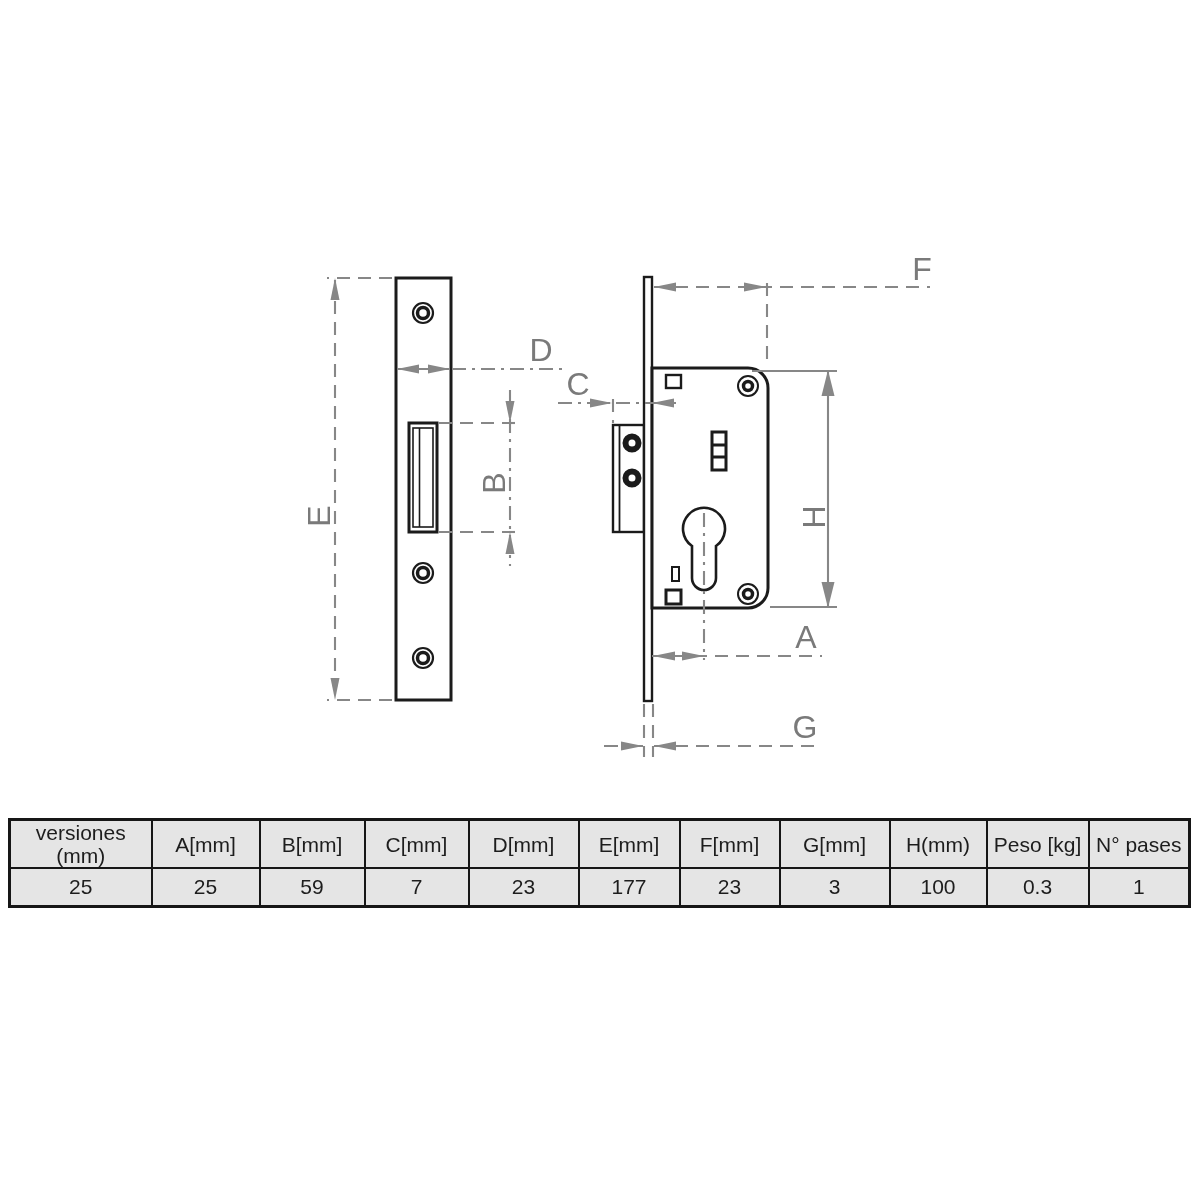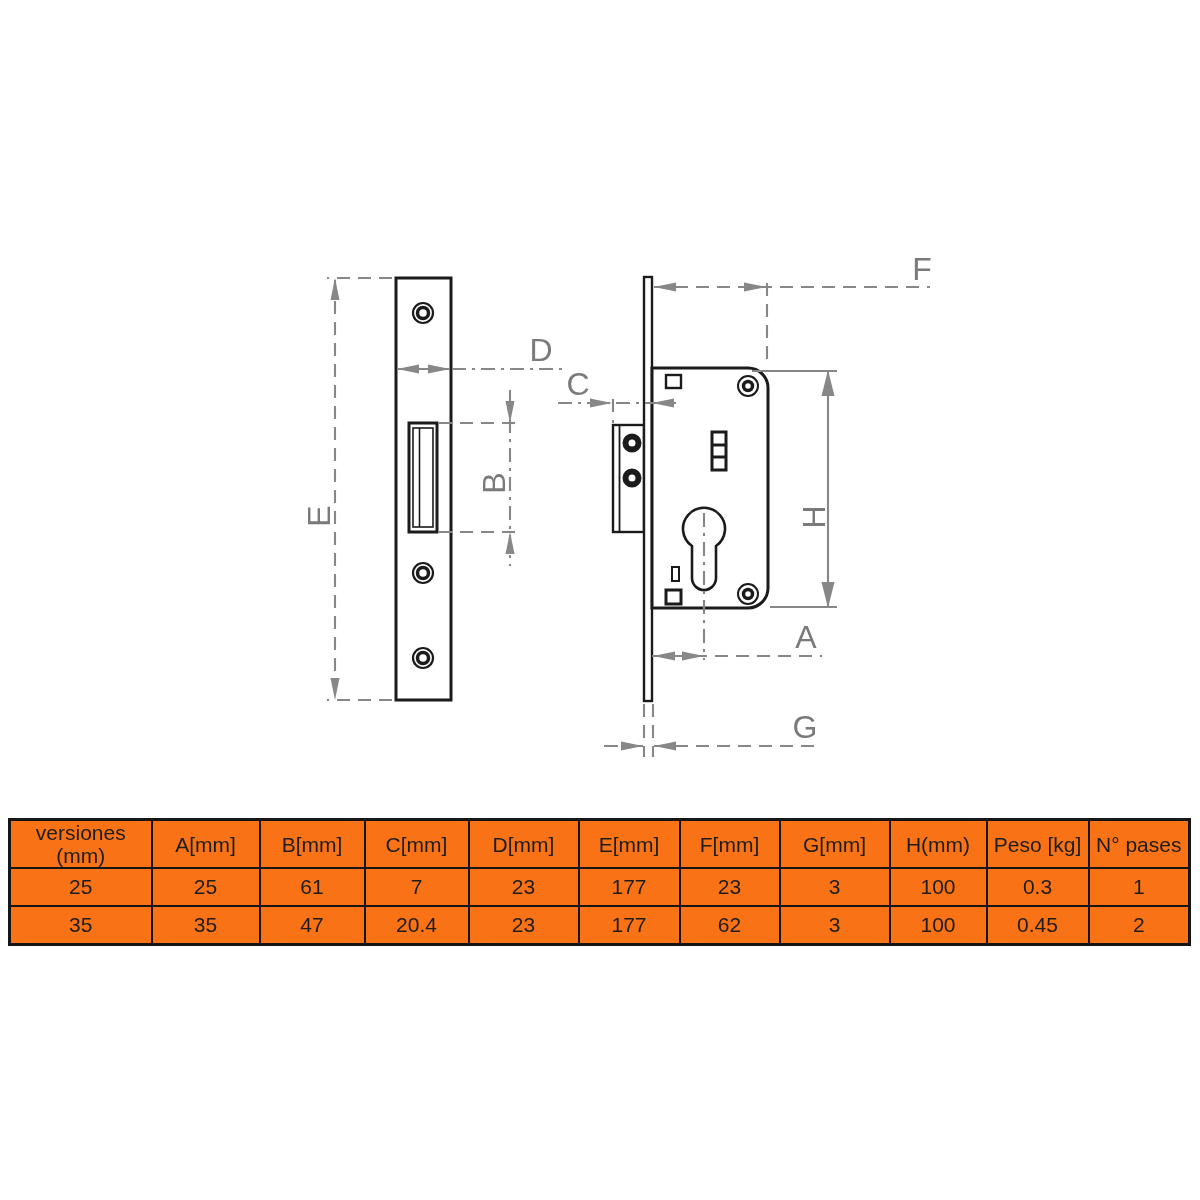--- a/index.html
+++ b/index.html
@@ -13,21 +13,21 @@
 
   
   .dim{stroke:#878787;fill:none;stroke-width:2.1;}
   .dsh{stroke-dasharray:13 8;}
   .dd{stroke-dasharray:14 6 3 6;}
   .arr{fill:#878787;stroke:none;}
   .dimlabel{fill:#7a7a7a;font-size:32px;font-family:"Liberation Sans","DejaVu Sans",sans-serif;}
 
   
   table.spec{position:absolute;left:8px;top:818px;width:1180px;border-collapse:collapse;
-             table-layout:fixed;background:#f97316;border:3px solid #161616;
+             table-layout:fixed;background:#e5e5e5;border:3px solid #161616;
              font-family:"Liberation Sans","DejaVu Sans",sans-serif;color:#1d1d1d;}
   table.spec th,table.spec td{border:2px solid #161616;text-align:center;vertical-align:middle;
              padding:0;font-weight:normal;}
   table.spec th{height:45px;font-size:21px;line-height:1.1;}
   table.spec td{height:36px;font-size:21px;}
 </style>
 </head>
 <body>
 
 <div class="canvas">
@@ -185,39 +185,26 @@
         <th>G[mm]</th>
         <th>H(mm)</th>
         <th>Peso [kg]</th>
         <th>N° pases</th>
       </tr>
     </thead>
     <tbody>
       <tr>
         <td>25</td>
         <td>25</td>
-        <td>61</td>
+        <td>59</td>
         <td>7</td>
         <td>23</td>
         <td>177</td>
         <td>23</td>
         <td>3</td>
         <td>100</td>
         <td>0.3</td>
         <td>1</td>
       </tr>
-      <tr>
-        <td>35</td>
-        <td>35</td>
-        <td>47</td>
-        <td>20.4</td>
-        <td>23</td>
-        <td>177</td>
-        <td>62</td>
-        <td>3</td>
-        <td>100</td>
-        <td>0.45</td>
-        <td>2</td>
-      </tr>
     </tbody>
   </table>
 
 </div>
 
 </body></html>

